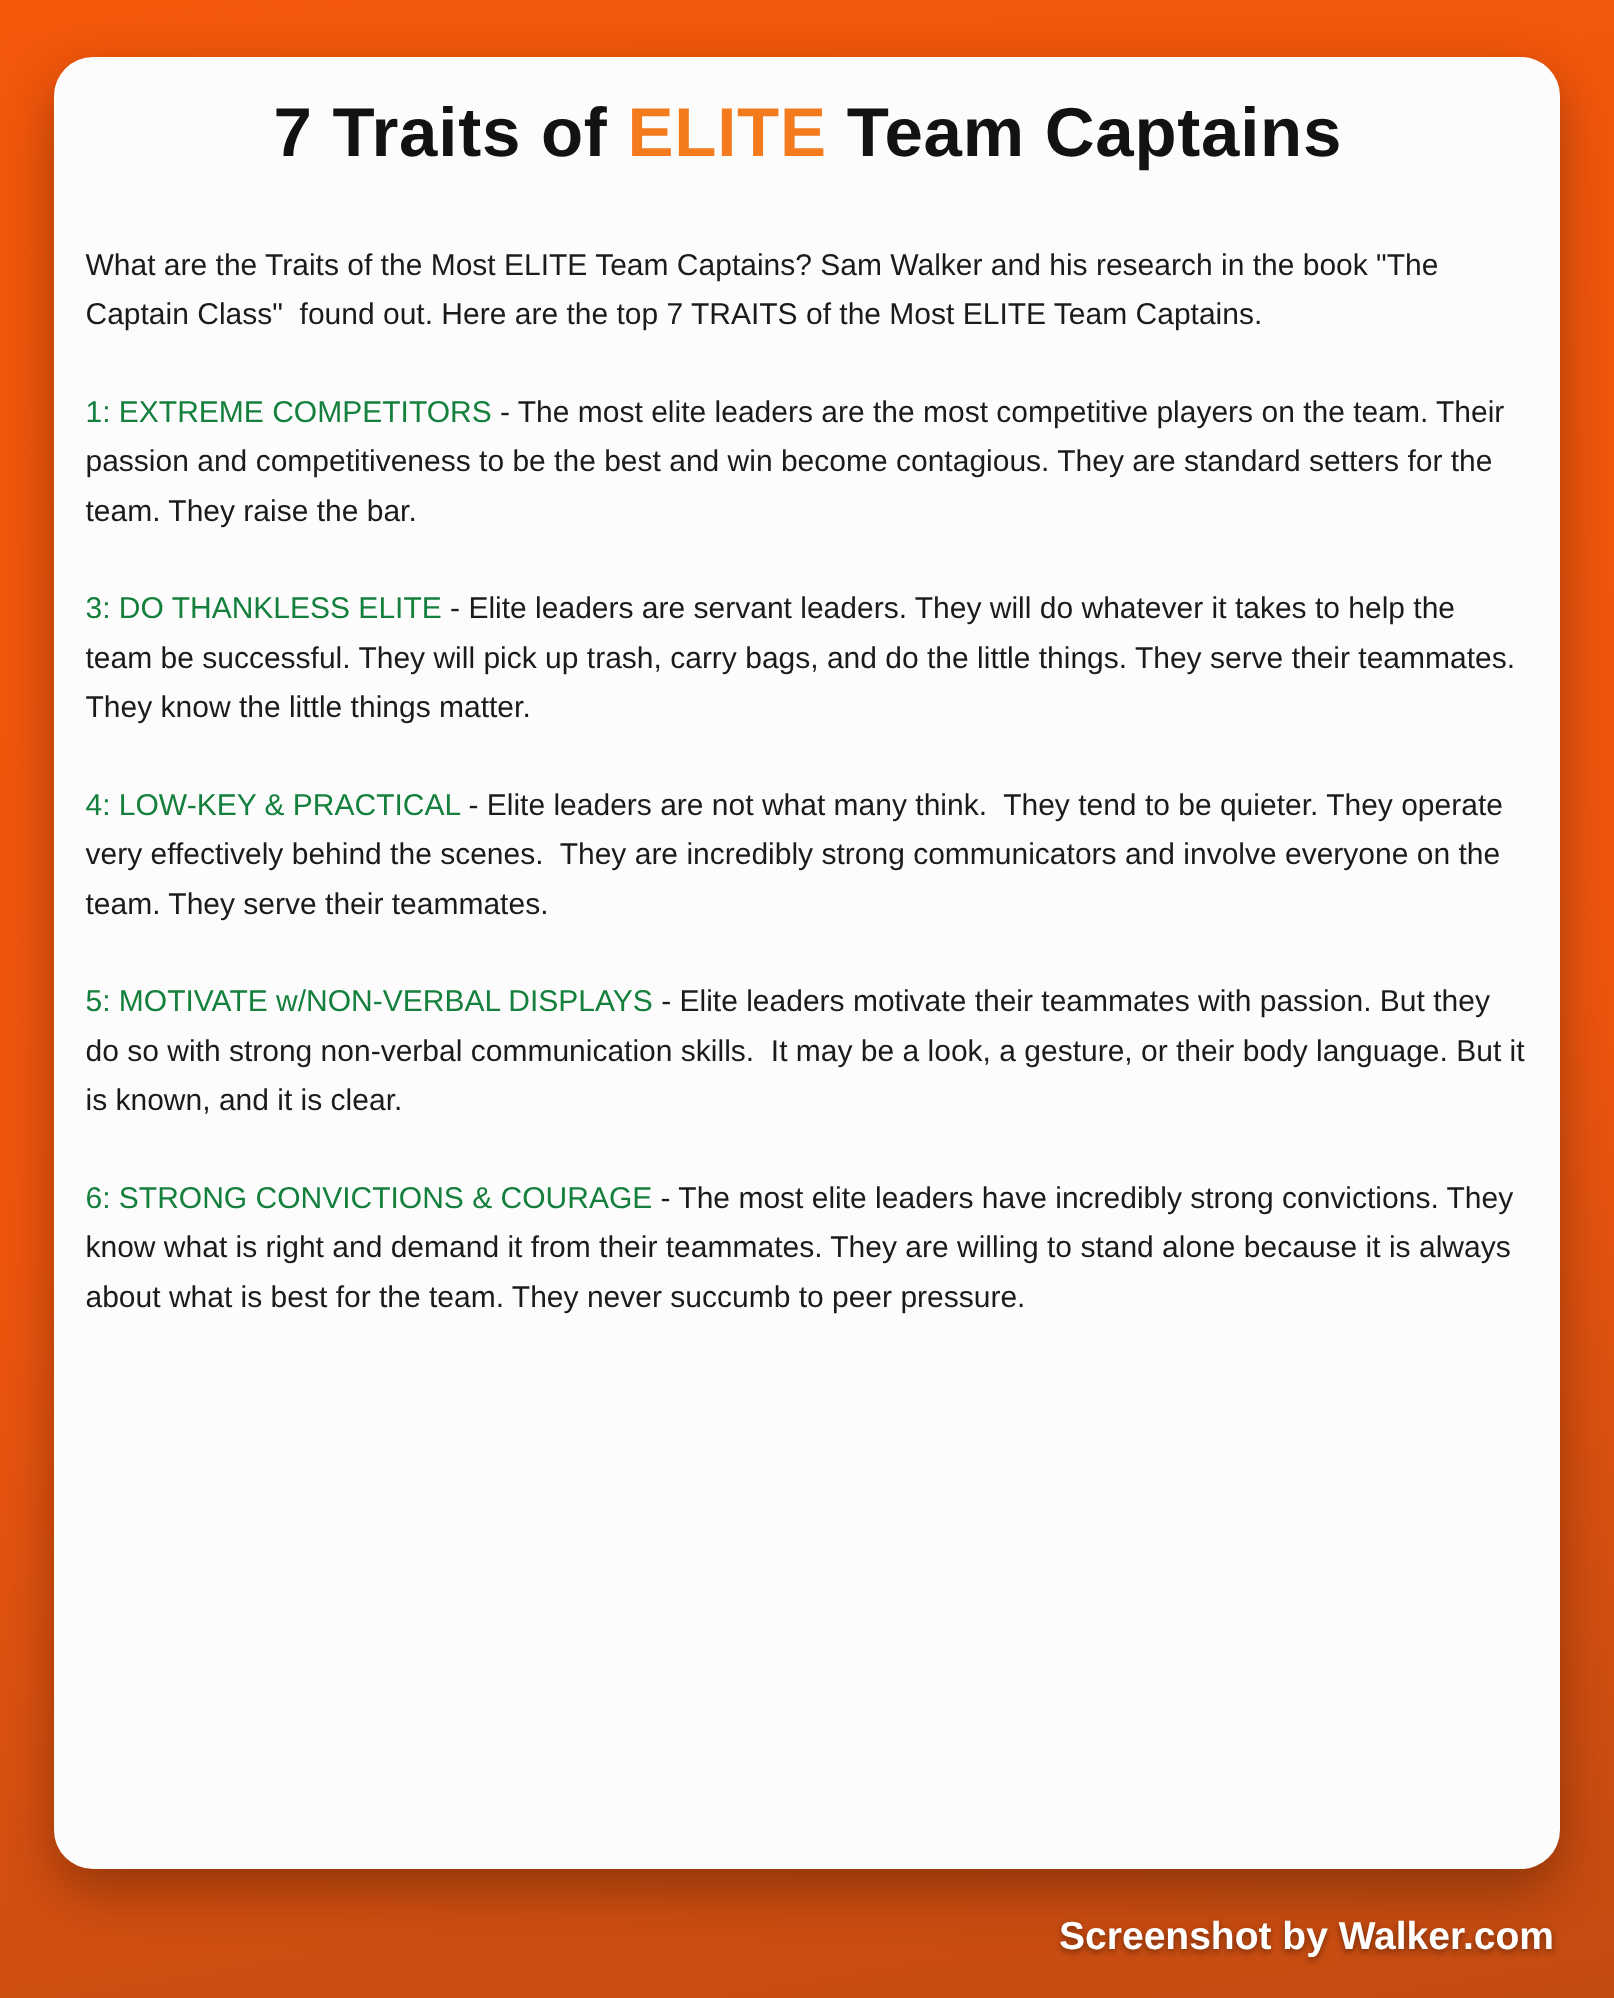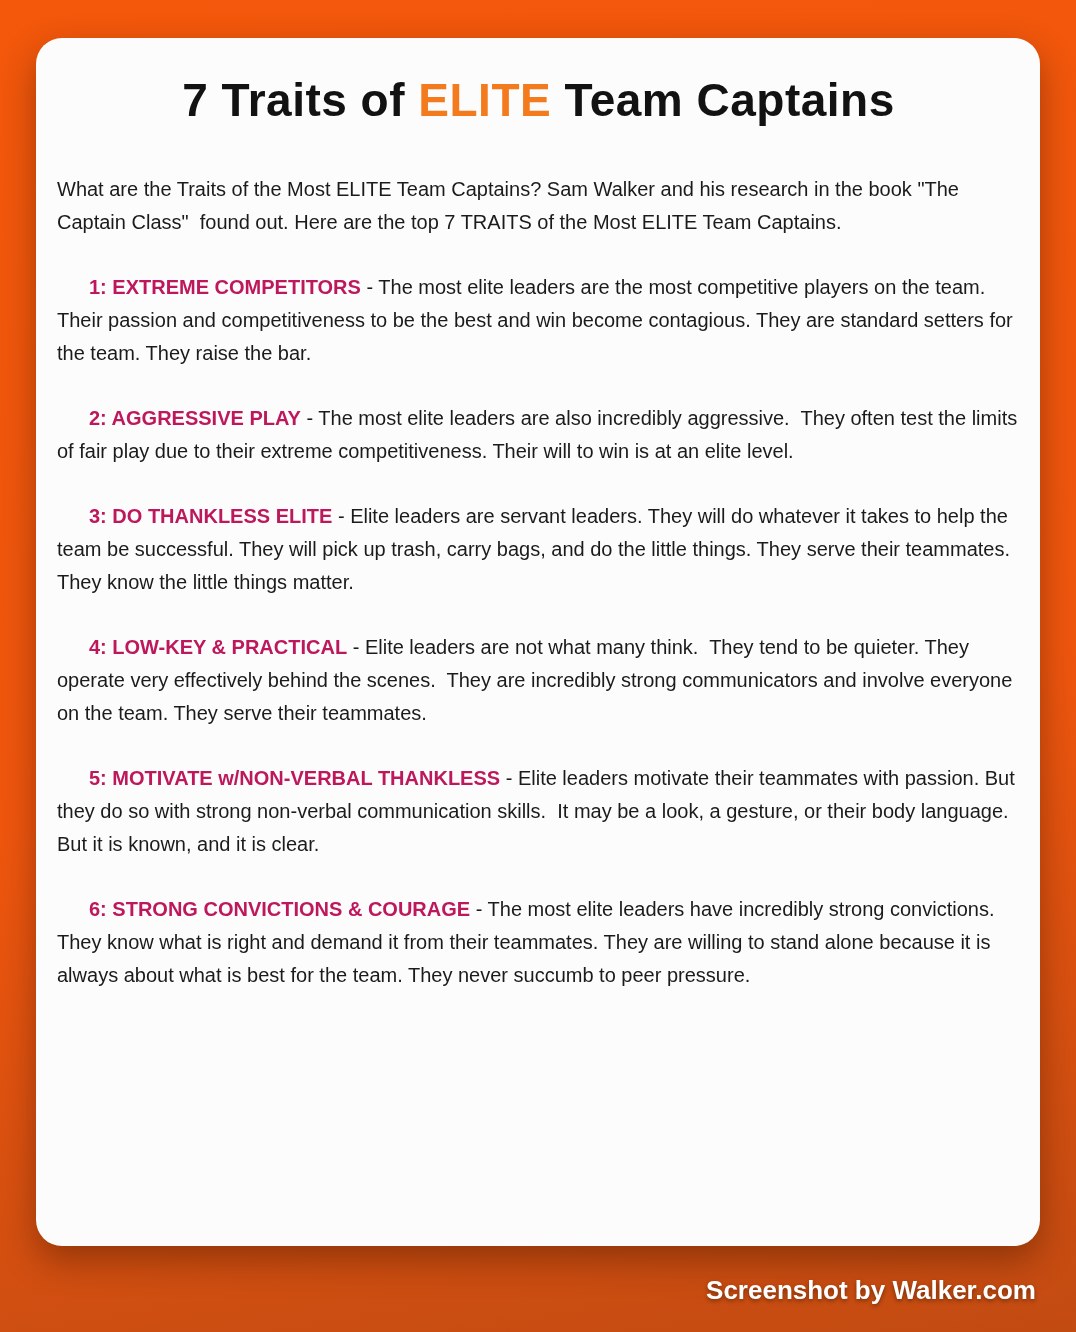--- a/index.html
+++ b/index.html
@@ -20,39 +20,39 @@
     top: 38px;
     width: 1004px;
     height: 1208px;
     box-sizing: border-box;
     background: #FCFCFC;
     border-radius: 26px;
     box-shadow: 0 14px 34px rgba(70, 25, 0, 0.45);
     padding: 16px 20px 0 21px;
   }
   .title {
-    margin: 16px;
+    margin: 4px;
     text-align: center;
     font-size: 46px;
     line-height: 60px;
     font-weight: 800;
     color: #121212;
     letter-spacing: 0.5px;
   }
   .title span { white-space: pre; }
   .accent { color: #F47A1E; }
   .para {
     margin: 0 0 32px 0;
     font-size: 20px;
     line-height: 33px;
     color: #1B1B1B;
     white-space: pre-wrap;
   }
   .intro { margin-top: 43px; }
-  .head { font-weight: 700; color: #be185d; margin-left: 32px; }
+  .head { font-weight: 400; color: #15803d; }
   .footer {
     position: absolute;
     right: 40px;
     bottom: 26px;
     font-size: 26px;
     font-weight: 600;
     color: #FFFFFF;
     text-shadow: 0 2px 4px rgba(0, 0, 0, 0.4);
   }
 </style>
@@ -60,26 +60,25 @@
 <body>
 
 <div class="page">
   <div class="card">
     <h1 class="title"><span>7 Traits of </span><span class="accent">ELITE</span><span> Team Captains</span></h1>
 
     <p class="para intro">What are the Traits of the Most ELITE Team Captains? Sam Walker and his research in the book "The Captain Class"  found out. Here are the top 7 TRAITS of the Most ELITE Team Captains.</p>
 
     <p class="para"><b class="head">1: EXTREME COMPETITORS</b><span> - The most elite leaders are the most competitive players on the team. Their passion and competitiveness to be the best and win become contagious. They are standard setters for the team. They raise the bar.</span></p>
 
-    <p class="para"><b class="head">2: AGGRESSIVE PLAY</b><span> - The most elite leaders are also incredibly aggressive.  They often test the limits of fair play due to their extreme competitiveness. Their will to win is at an elite level.</span></p>
 
     <p class="para"><b class="head">3: DO THANKLESS ELITE</b><span> - Elite leaders are servant leaders. They will do whatever it takes to help the team be successful. They will pick up trash, carry bags, and do the little things. They serve their teammates. They know the little things matter.</span></p>
 
     <p class="para"><b class="head">4: LOW-KEY &amp; PRACTICAL</b><span> - Elite leaders are not what many think.  They tend to be quieter. They operate very effectively behind the scenes.  They are incredibly strong communicators and involve everyone on the team. They serve their teammates.</span></p>
 
-    <p class="para"><b class="head">5: MOTIVATE w/NON-VERBAL THANKLESS</b><span> - Elite leaders motivate their teammates with passion. But they do so with strong non-verbal communication skills.  It may be a look, a gesture, or their body language. But it is known, and it is clear.</span></p>
+    <p class="para"><b class="head">5: MOTIVATE w/NON-VERBAL DISPLAYS</b><span> - Elite leaders motivate their teammates with passion. But they do so with strong non-verbal communication skills.  It may be a look, a gesture, or their body language. But it is known, and it is clear.</span></p>
 
     <p class="para"><b class="head">6: STRONG CONVICTIONS &amp; COURAGE</b><span> - The most elite leaders have incredibly strong convictions. They know what is right and demand it from their teammates. They are willing to stand alone because it is always about what is best for the team. They never succumb to peer pressure.</span></p>
 
   </div>
 
   <div class="footer">Screenshot by Walker.com</div>
 </div>
 
 </body></html>

